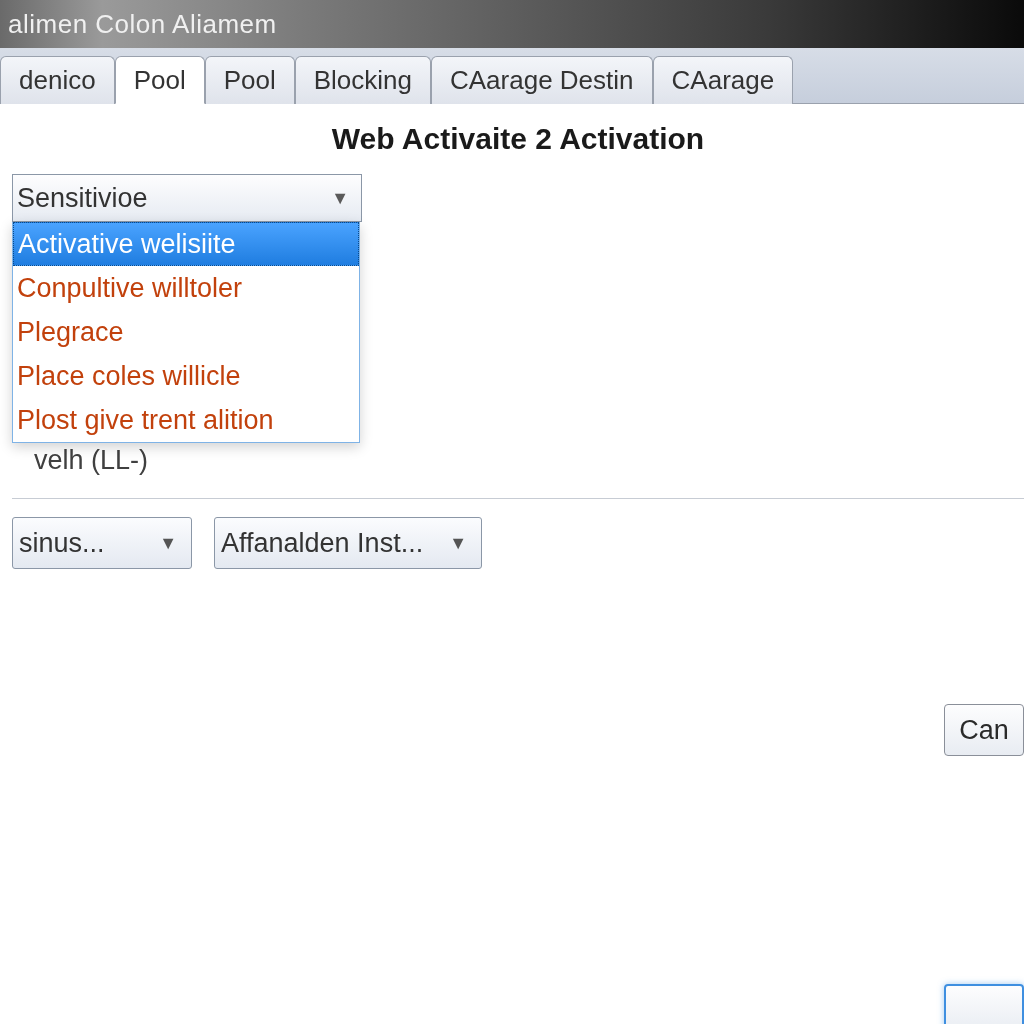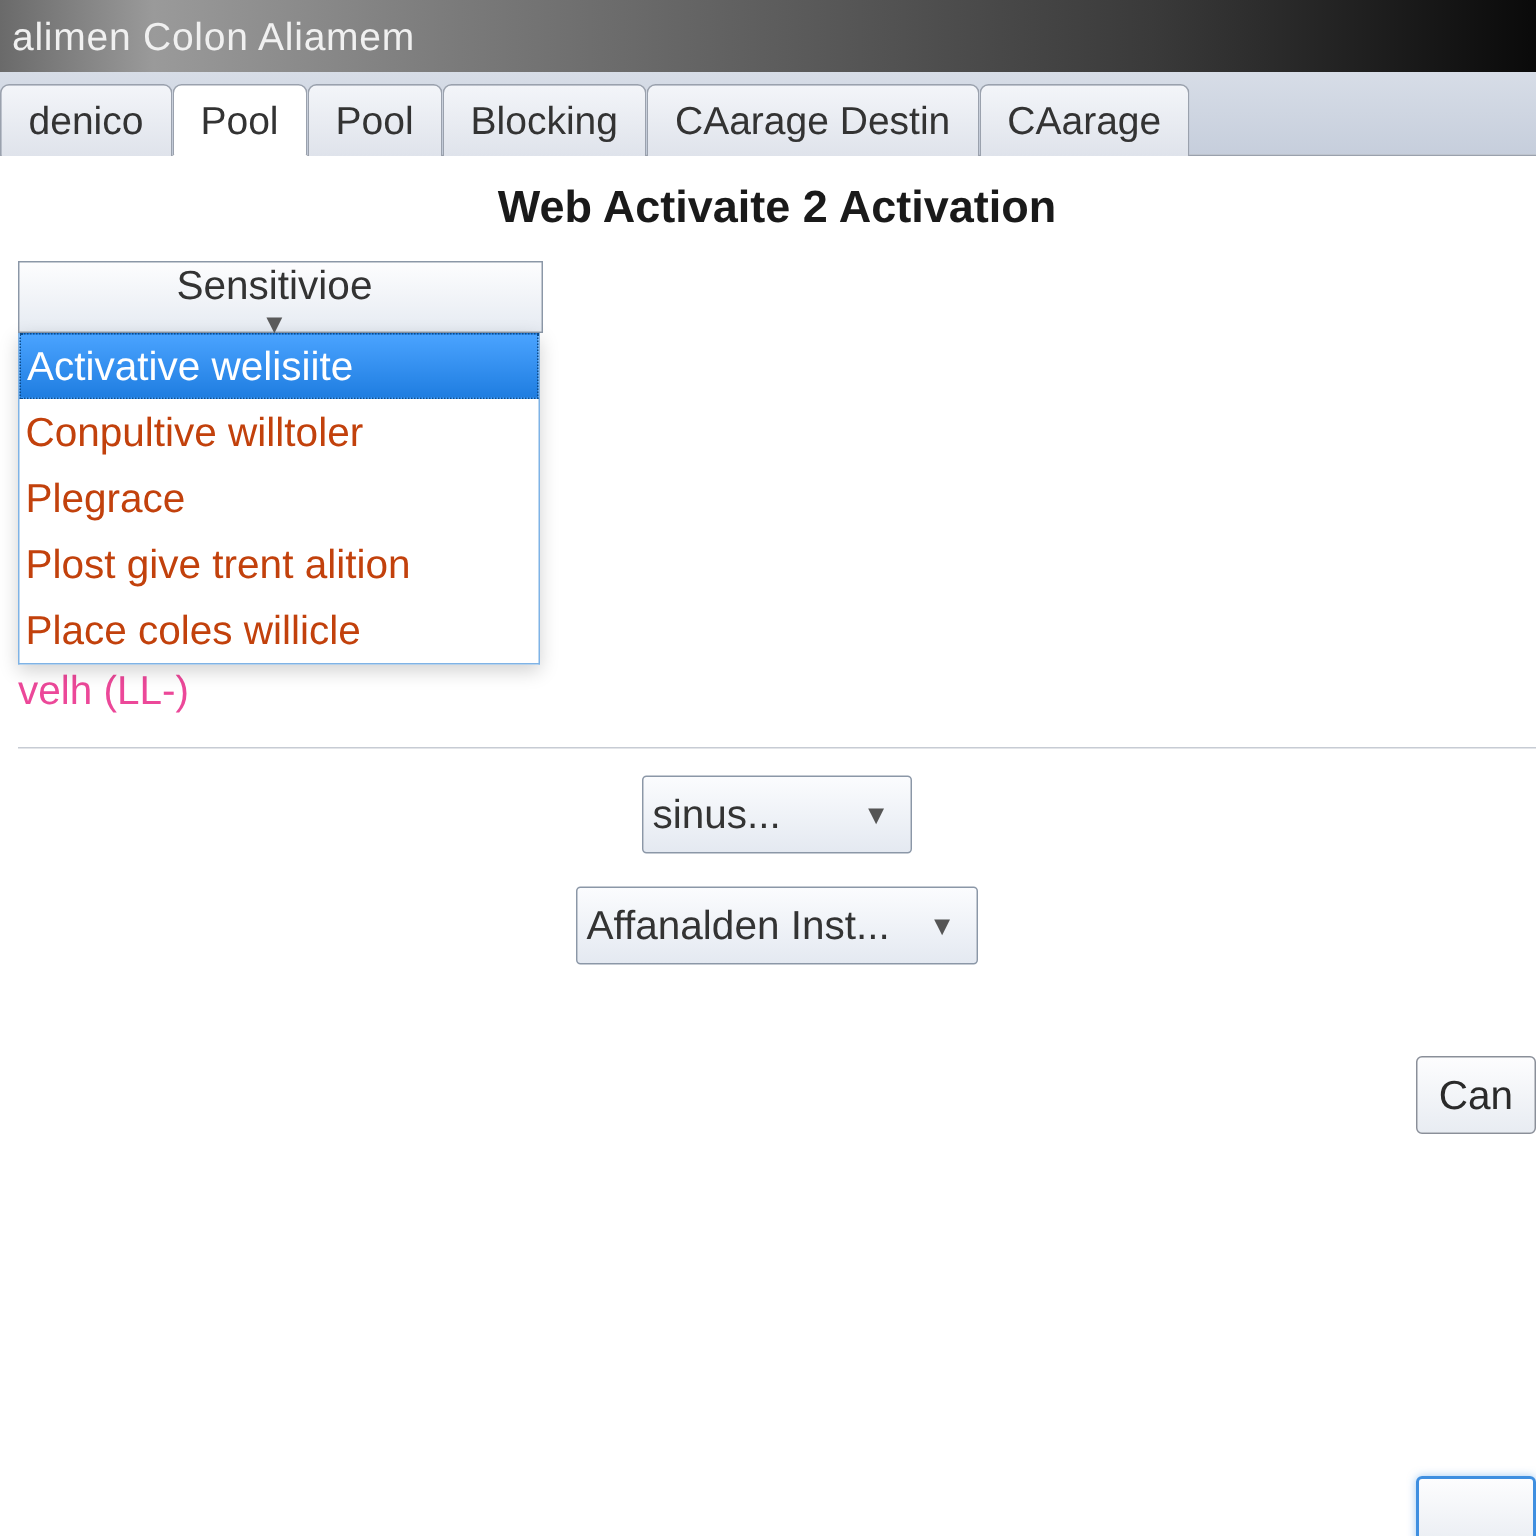--- a/index.html
+++ b/index.html
@@ -80,21 +80,20 @@
     height: 48px;
     border: 1px solid #8b97a7;
     background: linear-gradient(#fdfdfe, #e6ebf2);
     display: flex;
     align-items: center;
     justify-content: space-between;
     padding: 0 12px 0 4px;
     font-size: 27px;
     color: #333;
     cursor: pointer;
-    flex-direction: column;
   }
   .combo-head .caret {
     font-size: 18px;
     color: #5a5a5a;
   }
   .combo-list {
     border: 1px solid #7fb3e6;
     border-top: none;
     background: #ffffff;
     box-shadow: 0 4px 12px rgba(0,0,0,0.18);
@@ -113,38 +112,38 @@
   .combo-item.selected {
     background: linear-gradient(#4aa3ff, #1f7de0);
     color: #ffffff;
     border: 1px dotted #0a4a8a;
   }
 
   
   .underlabel {
     margin-top: 2px;
     font-size: 27px;
-    color: #ec4899;
+    color: #404040;
     padding-left: 0px;
+    margin-left: 22px;
   }
 
   
   .hsep {
     height: 1px;
     background: #c7ccd4;
     margin: 22px 0 18px 0;
     width: 100%;
   }
 
   
   .row {
     display: flex;
     gap: 22px;
     align-items: center;
-    flex-direction: column;
   }
   .combo2 {
     height: 52px;
     border: 1px solid #8b97a7;
     border-radius: 3px;
     background: linear-gradient(#fbfcfe, #e4e9f1);
     display: flex;
     align-items: center;
     justify-content: space-between;
     padding: 0 14px 0 6px;
@@ -202,22 +201,22 @@
 
     <div class="combo-wrap">
       <div class="combo-head">
         <span>Sensitivioe</span>
         <span class="caret">▼</span>
       </div>
       <div class="combo-list">
         <div class="combo-item selected">Activative welisiite</div>
         <div class="combo-item">Conpultive willtoler</div>
         <div class="combo-item">Plegrace</div>
+        <div class="combo-item">Place coles willicle</div>
         <div class="combo-item">Plost give trent alition</div>
-        <div class="combo-item">Place coles willicle</div>
       </div>
     </div>
 
     <div class="underlabel">velh (LL-)</div>
 
     <div class="hsep"></div>
 
     <div class="row">
       <div class="combo2 a">
         <span>sinus...</span>

